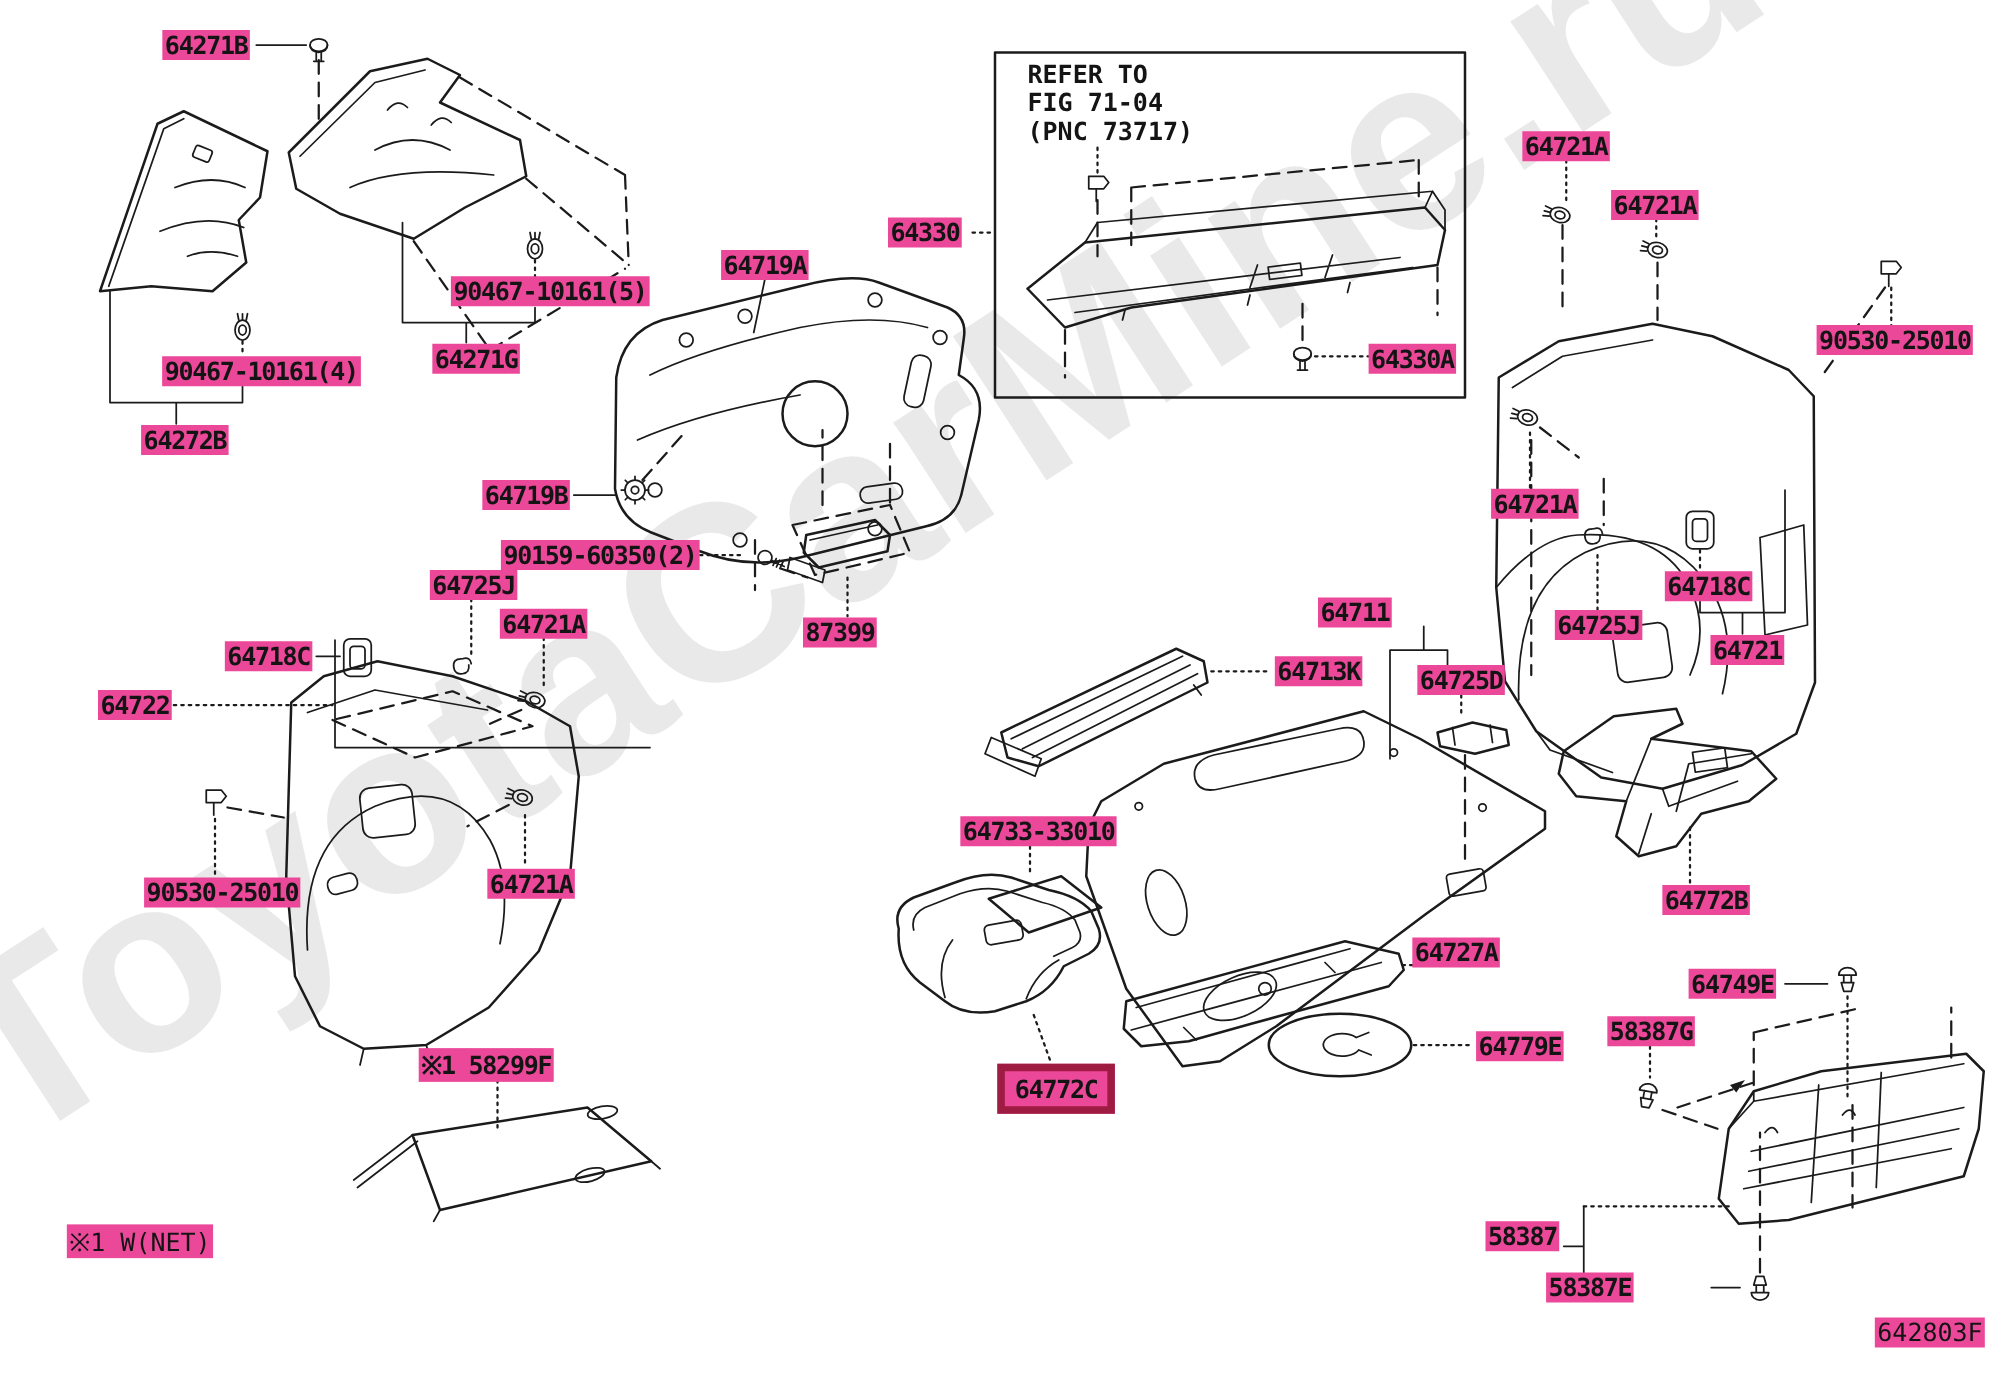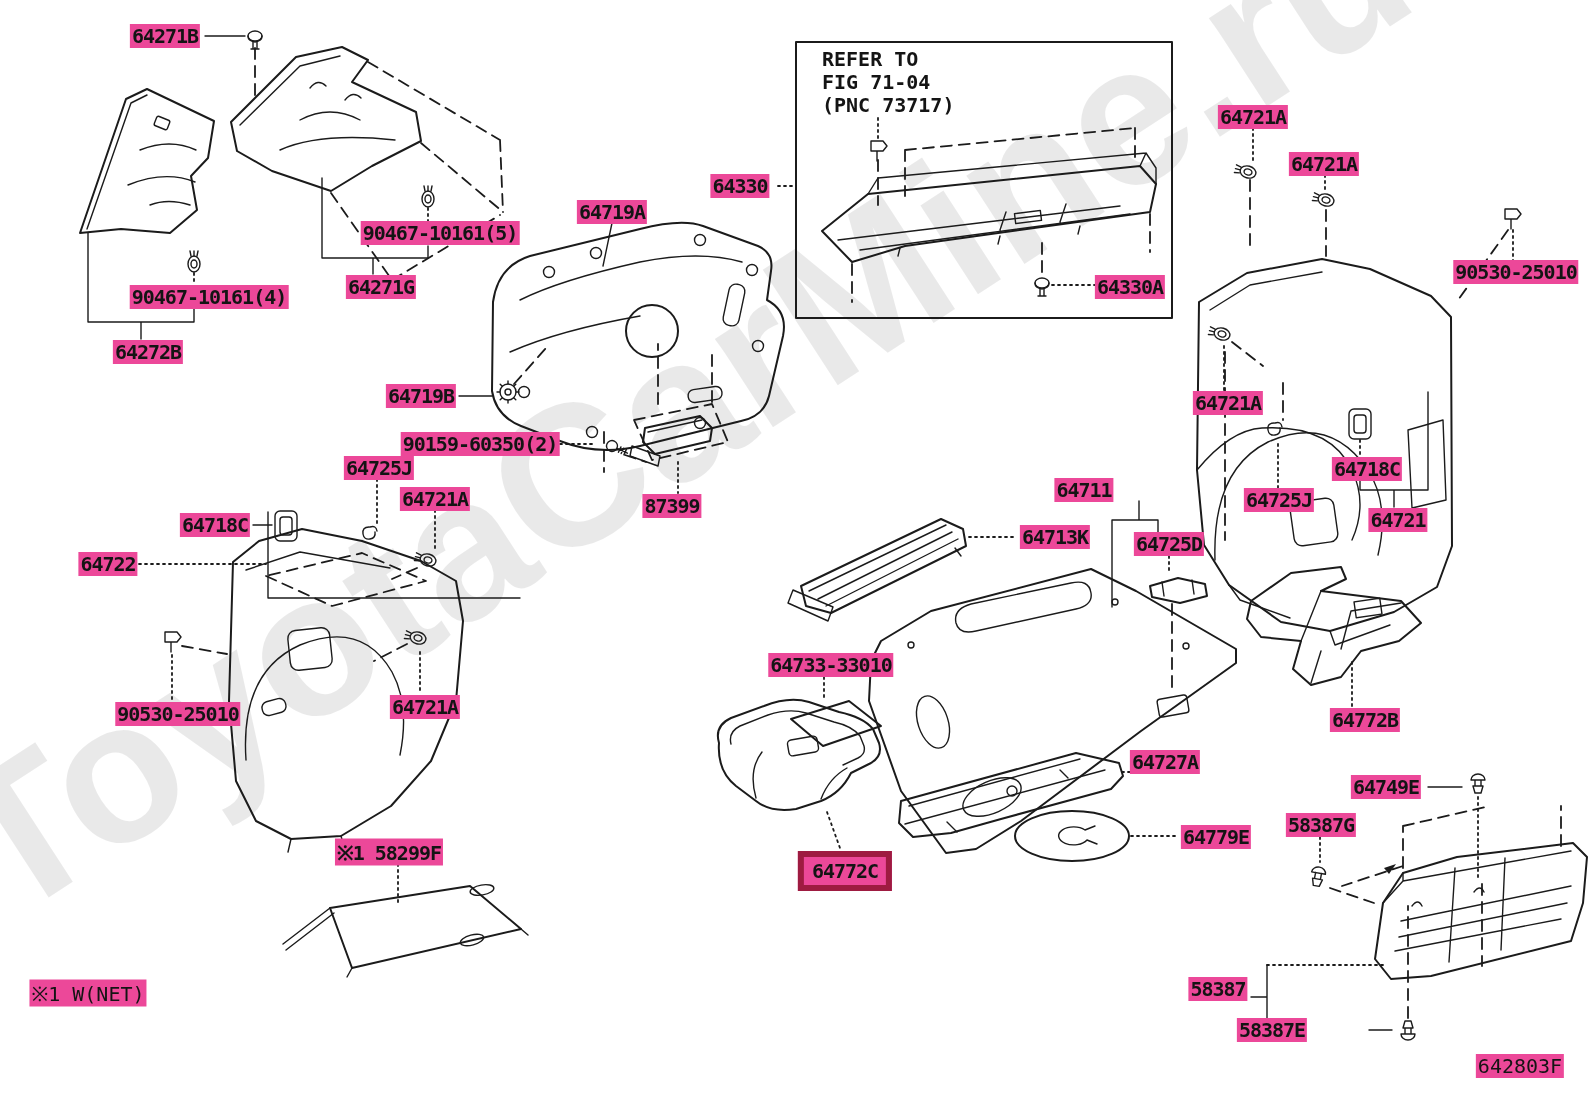--- a/index.html
+++ b/index.html
@@ -8,21 +8,21 @@
   .watermark{position:absolute;left:40px;top:720px;transform:rotate(-33deg);transform-origin:0 100%;
              font-family:"Liberation Sans",sans-serif;font-weight:bold;font-size:200px;line-height:250px;
              color:rgba(0,0,0,0.085);white-space:nowrap;z-index:1;user-select:none;}
   svg.art{position:absolute;left:0;top:0;z-index:2;}
   .s{stroke:#1b1b1b;fill:none;stroke-width:2;stroke-linejoin:round;stroke-linecap:round;}
   .thin{stroke-width:1.4;}
   .dash{stroke-dasharray:11 7;stroke-width:1.8;}
   .dot{stroke-dasharray:2 4;stroke-width:1.8;}
   .part-label{position:absolute;transform:translate(-50%,-50%);font-weight:700;font-size:20px;
               letter-spacing:-1px;color:#141414;white-space:nowrap;background:#ec4899;padding:0 2px;z-index:3;}
-  .part-label.plain{font-weight:400;letter-spacing:0;}
+  .part-label.plain{font-weight:400;letter-spacing:0;margin-left:24px;}
   .part-label.highlighted{border:6px solid var(--hl,#9E1B41);padding:2px 8px;}
   .refer-text{position:absolute;left:822px;top:48px;z-index:3;font-weight:700;font-size:20px;
               line-height:23px;color:#141414;white-space:nowrap;}
 </style>
 </head>
 <body>
 
 <div class="canvas">
 
   <div class="watermark">ToyotaCarMine.ru</div>

